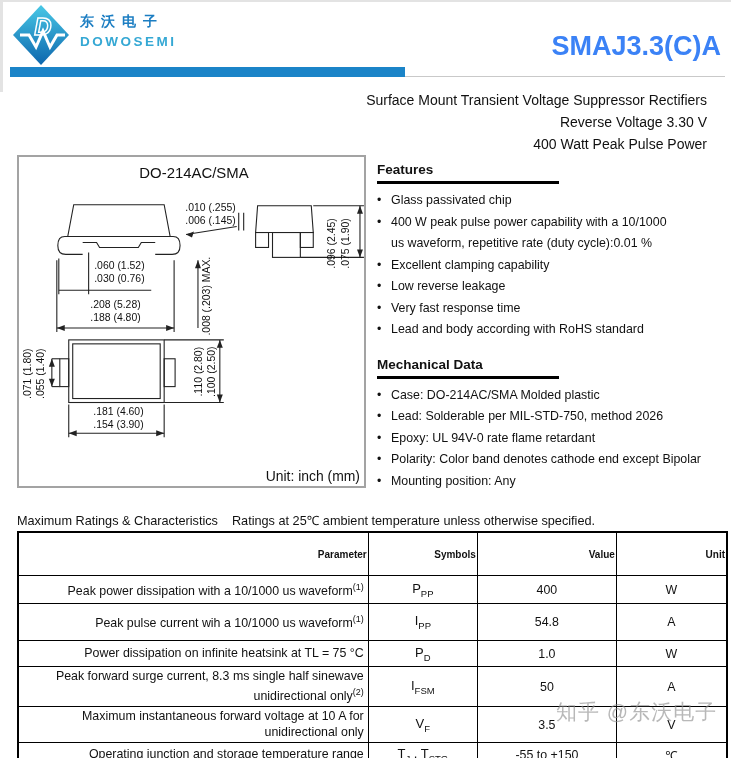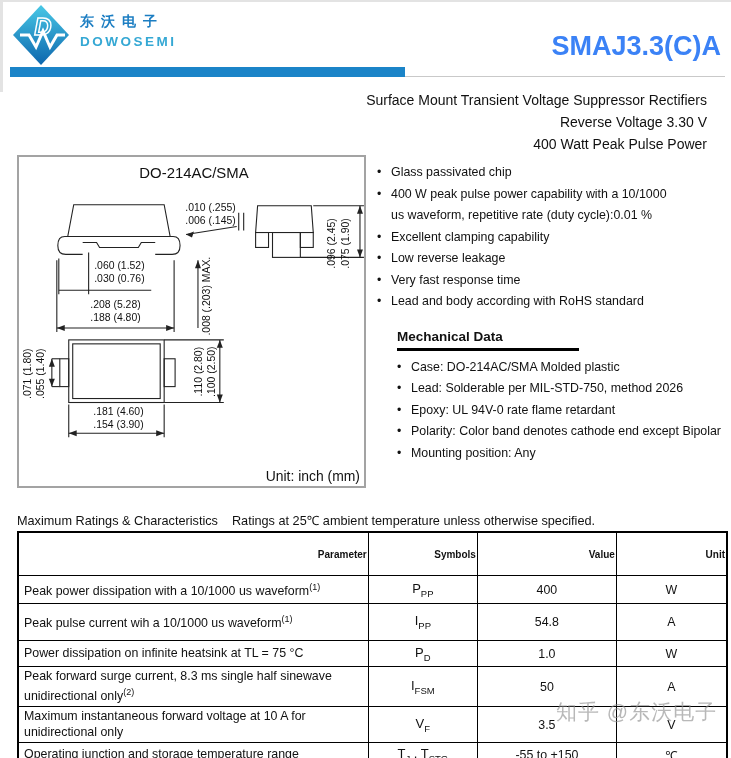--- a/index.html
+++ b/index.html
@@ -29,28 +29,28 @@
   .pkg path,.pkg line,.pkg rect{stroke:#222;stroke-width:1.1;fill:none;}
   .pkg polygon.ah{fill:#222;stroke:none;}
 
   .right-col{position:absolute;left:377px;top:162px;width:352px;}
   .sec-head{font-size:13.5px;font-weight:bold;width:182px;padding-bottom:4px;
             border-bottom:3px solid #000;margin:0 0 6px 0;}
   .blist{list-style:none;margin:0;padding:0;font-size:12.4px;line-height:21.5px;}
   .blist li{display:flex;}
   .bullet{flex:0 0 14px;}
   .bullet.hid{visibility:hidden;}
-  .mech{margin-top:16px;margin-left:20px;}
+  .mech{margin-top:16px;}
 
   .caption{position:absolute;left:17px;top:511px;font-size:12.7px;white-space:nowrap;}
   .caption .note{margin-left:14px;}
 
   table.ratings{position:absolute;left:17px;top:531px;width:711px;border-collapse:collapse;
                 font-size:12.4px;border:2.5px solid #000;table-layout:fixed;}
-  .ratings th,.ratings td{border:1.5px solid #000;vertical-align:middle;}
+  .ratings th,.ratings td{border:1.5px solid #000;vertical-align:middle;text-align:right;}
   .ratings th{height:40px;font-size:10px;font-weight:bold;text-align:right;}
   .ratings td.param{padding:2px 4px 2px 5px;line-height:15.5px;}
   .ratings td.center{text-align:center;}
   .ratings td.sym{font-size:13px;}
   .ratings tbody tr:nth-child(1) td{height:23px;}
   .ratings tbody tr:nth-child(2) td{height:32px;}
   .ratings tbody tr:nth-child(3) td{height:21px;}
   .ratings tbody tr:nth-child(6) td{height:20px;}
   .ratings sup{font-size:9px;}
   .ratings sub{font-size:9.5px;}
@@ -172,20 +172,21 @@
         <text x="100" y="260" text-anchor="middle">.181 (4.60)</text>
         <text x="100" y="273" text-anchor="middle">.154 (3.90)</text>
       </g>
 
       <text class="unit" x="343" y="326" text-anchor="end">Unit: inch (mm)</text>
     </svg>
   </div>
 
   <div class="right-col">
     <section>
+      <div class="sec-head">Features</div>
       <ul class="blist">
           <li>
             <span class="bullet">•</span>
             <span>Glass passivated chip</span>
           </li>
           <li>
             <span class="bullet">•</span>
             <span>400 W peak pulse power capability with a 10/1000</span>
           </li>
           <li>

